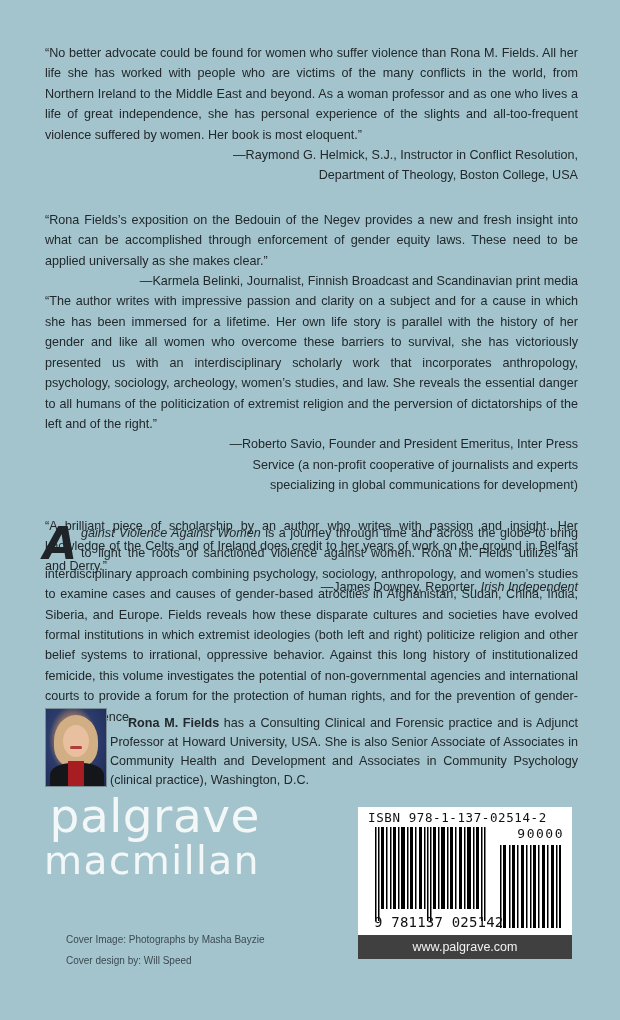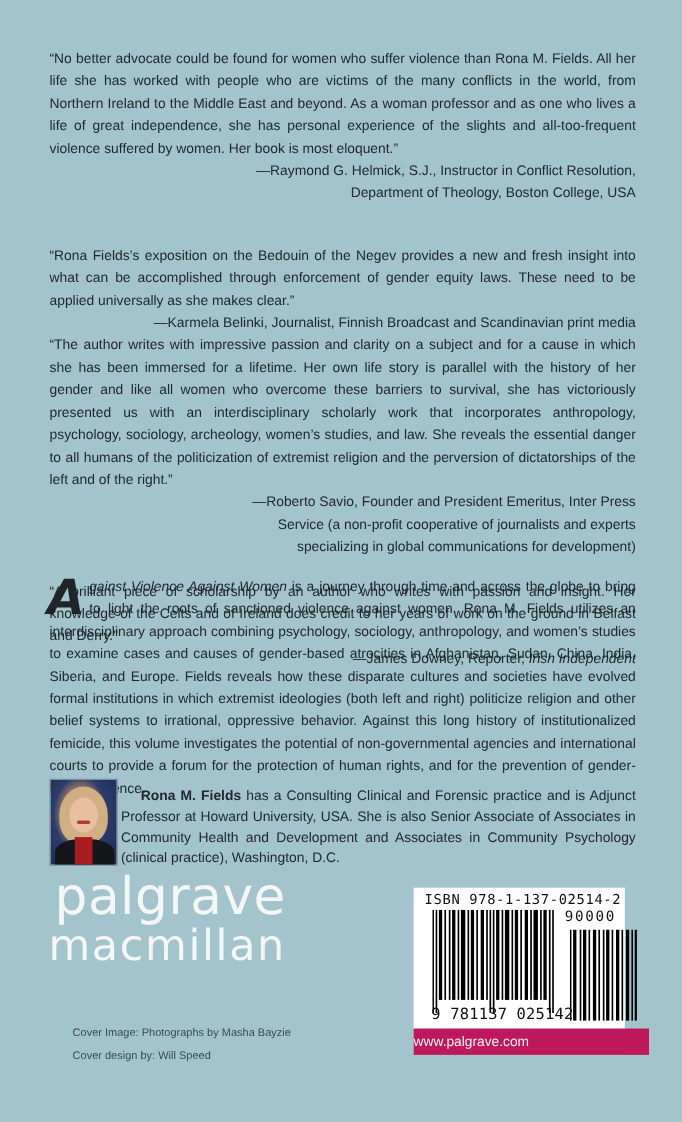--- a/index.html
+++ b/index.html
@@ -9,21 +9,21 @@
     font-family: "Liberation Sans", "DejaVu Sans", sans-serif;
     color: #22282c;
     position: relative;
   }
   .quotes { position: absolute; left: 45px; top: 43px; width: 533px; }
   .quote { font-size: 12.6px; line-height: 20.4px; margin: 0 0 0 0; }
   .quote p { margin: 0; text-align: justify; text-align-last: left; }
   .attr { text-align: right; }
   .attr i { font-style: italic; }
   .q1 { }
-  .q2 { margin-top: 36px; }
+  .q2 { margin-top: 24px; }
   .q3 { }
   .q4 { margin-top: 20px; }
   .blurb { position: absolute; left: 45px; top: 523px; width: 533px; font-size: 12.6px; line-height: 20.4px; text-align: justify; }
   .blurb .dropcap {
     float: left; font-size: 44px; line-height: 36px; font-style: italic; font-weight: bold;
     margin: 3px 4px 0 -2px; color: #1e2428; font-family: "DejaVu Sans", sans-serif;
   }
   .blurb .title-ital { font-style: italic; }
   .author { position: absolute; left: 45px; top: 708px; width: 533px; }
   .photo {
@@ -36,27 +36,27 @@
   .photo .face { position:absolute; left: 17px; top: 16px; width: 26px; height: 32px; border-radius: 50%; background: #e8c0a0; }
   .photo .mouth { position:absolute; left: 24px; top: 37px; width: 12px; height: 3px; border-radius: 2px; background: #b33a3a; }
   .photo .body { position:absolute; left: 4px; top: 54px; width: 54px; height: 30px; border-radius: 40% 40% 0 0; background: #15161a; }
   .photo .shirt { position:absolute; left: 22px; top: 52px; width: 16px; height: 30px; background: #a81d22; }
   .author-text { margin-left: 65px; font-size: 12.6px; line-height: 19px; text-align: justify; padding-top: 6px; }
   .author-text b { font-weight: bold; padding-left: 18px; }
   .logo { position: absolute; left: 44px; top: 792px; color: #f4f7f8; font-family: "DejaVu Sans", sans-serif; font-weight: 300; }
   .logo .l1 { font-size: 47px; line-height: 48px; letter-spacing: 0.5px; font-weight: normal; text-align: right; }
   .logo .l2 { font-size: 39px; line-height: 42px; letter-spacing: 1.5px; font-weight: normal; text-align: center; }
   .credits { position: absolute; left: 46px; top: 929px; font-size: 10px; line-height: 21px; color: #3b4a52; margin-left: 20px; }
-  .barcode-box { position: absolute; left: 358px; top: 807px; width: 192px; height: 152px; background: #ffffff; margin-left: 18px; }
+  .barcode-box { position: absolute; left: 358px; top: 807px; width: 214px; height: 152px; background: #ffffff; }
   .isbn-top { position: absolute; left: 10px; top: 3px; font-family: "DejaVu Sans Mono", monospace; font-size: 12.5px; letter-spacing: 0.6px; color: #111; }
   .addon-num { position: absolute; right: 8px; top: 19px; font-family: "DejaVu Sans Mono", monospace; font-size: 13px; letter-spacing: 1.5px; color: #111; }
   .bars-main { position: absolute; left: 17px; top: 20px; width: 113px; height: 94px; }
   .bars-addon { position: absolute; left: 142px; top: 38px; width: 62px; height: 83px; }
   .isbn-bottom { position: absolute; left: 16px; top: 107px; font-family: "DejaVu Sans Mono", monospace; font-size: 14px; letter-spacing: 0.2px; color: #111; background: transparent; }
-  .url-strip { position: absolute; left: 0; bottom: 0; width: 214px; height: 24px; background: #be185d; color: #f2f2f2; font-size: 12.5px; line-height: 24px; }
+  .url-strip { position: absolute; left: 0; bottom: 0; width: 214px; height: 24px; background: #404040; color: #f2f2f2; font-size: 12.5px; line-height: 24px; text-align: center; }
 </style>
 </head>
 <body>
 
 <div class="quotes">
   <div class="quote q1">
     <p>“No better advocate could be found for women who suffer violence than Rona M. Fields. All her life she has worked with people who are victims of the many conflicts in the world, from Northern Ireland to the Middle East and beyond. As a woman professor and as one who lives a life of great independence, she has personal experience of the slights and all-too-frequent violence suffered by women. Her book is most eloquent.”</p>
     <div class="attr">
       <div>—Raymond G. Helmick, S.J., Instructor in Conflict Resolution,</div>
       <div>Department of Theology, Boston College, USA</div>

